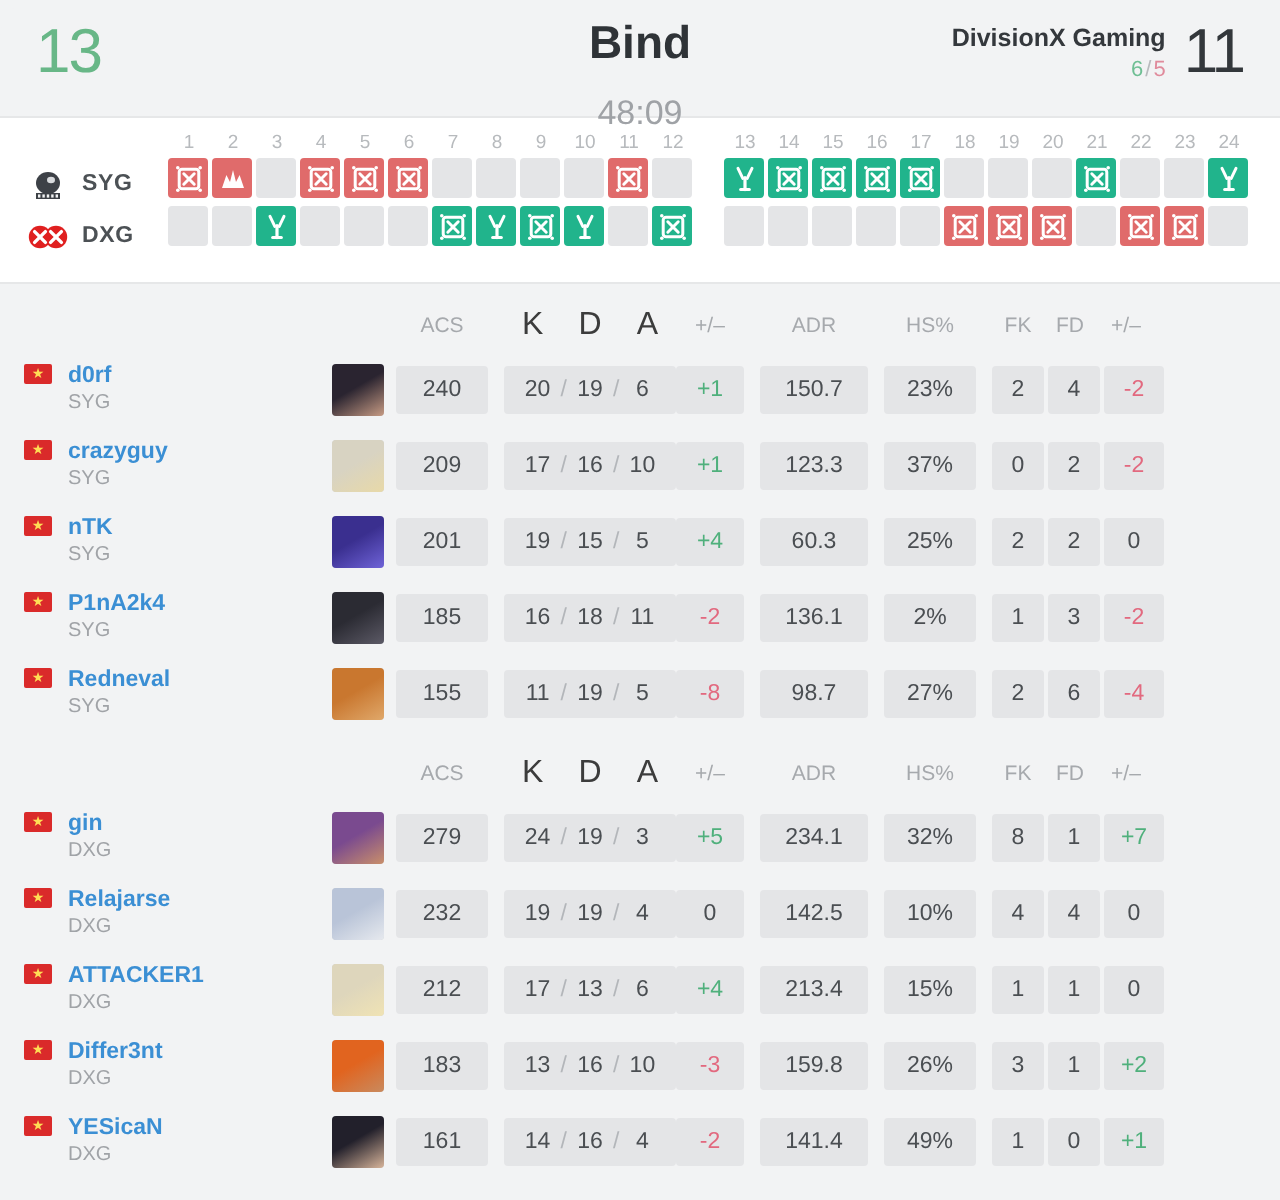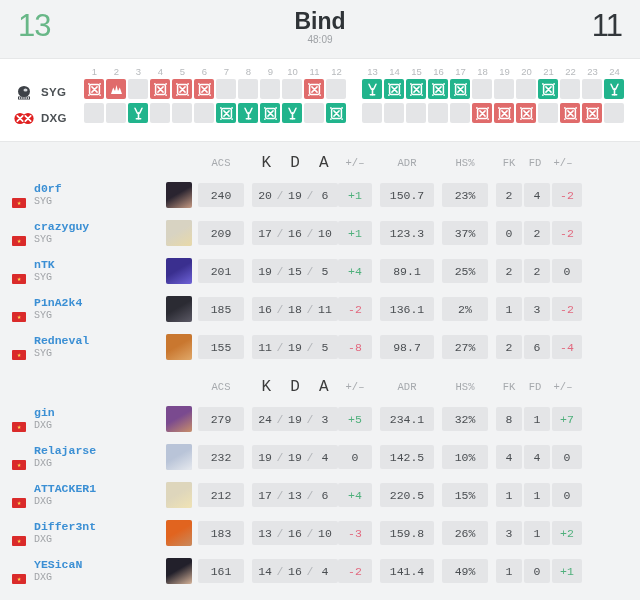--- a/index.html
+++ b/index.html
@@ -26,21 +26,21 @@
   .bigscore.lose{color:#33373b;}
   .teammeta{display:flex;flex-direction:column;padding:2px 0 0 9px;}
   .team-right .teammeta{padding:2px 9px 0 0;align-items:flex-end;}
   .teamname{font-size:12.5px;font-weight:bold;color:#34383c;line-height:14px;}
   .halves{font-size:11px;line-height:14px;margin-top:2px;}
   .halves .g{color:#6fbf94;}
   .halves .r{color:#e08b9c;}
   .halves .sep{color:#b8babd;padding:0 1px;}
   .centerinfo{width:150px;text-align:center;}
   .mapname{font-size:23px;font-weight:bold;color:#2f3337;line-height:23px;}
-  .duration{font-size:10px;color:#9fa2a6;margin-top:1px;}
+  .duration{font-size:17px;color:#9fa2a6;margin-top:14px;}
 
   
   .rounds{
     background:#fff;border-top:1px solid #e6e7e8;border-bottom:1px solid #e6e7e8;
     padding:6px 0 8px 0;display:flex;align-items:flex-start;
   }
   .rounds-labels{width:84px;padding-top:16px;flex:none;}
   .rl{display:flex;align-items:center;height:22px;margin-bottom:4px;padding-left:14px;}
   .rl .logo{width:20px;height:18px;margin-right:7px;display:flex;align-items:center;justify-content:center;}
   .rl .abbr{font-size:11.5px;color:#4c5155;font-weight:bold;letter-spacing:.3px;}
@@ -51,24 +51,24 @@
   .rnum{font-size:9.5px;color:#b7babd;text-align:center;height:14px;line-height:14px;}
   .rcell{
     width:20px;height:20px;border-radius:2px;background:#e4e5e7;
     margin-bottom:4px;display:flex;align-items:center;justify-content:center;
   }
   .rcell.red{background:#e06b6b;}
   .rcell.green{background:#21b48c;}
   .rcell svg{display:block;}
 
   
-  .statblock{padding:0 12px;font-family:Liberation Mono, monospace;}
+  .statblock{padding:0 12px;}
   .hdrow{display:flex;align-items:center;height:26px;margin-top:8px;}
   .prow{display:flex;align-items:center;height:38px;}
-  .c-player{width:148px;display:flex;align-items:flex-end;}
+  .c-player{width:148px;display:flex;align-items:flex-start;}
   .flag{
     width:14px;height:10px;background:#da2a2a;border-radius:1px;flex:none;
     display:flex;align-items:center;justify-content:center;margin-right:8px;
   }
   .flag .star{color:#ffdd55;font-size:7px;line-height:7px;}
   .pnames{display:flex;flex-direction:column;}
   .pname{font-size:11.5px;font-weight:bold;color:#3b8fd4;line-height:13px;}
   .pteam{font-size:10px;color:#a0a3a7;line-height:12px;margin-top:1px;}
   .c-agent{width:38px;display:flex;justify-content:center;}
   .agent{width:26px;height:26px;border-radius:2px;overflow:hidden;position:relative;background:#cfd2d6;}
@@ -106,20 +106,26 @@
     <div class="team-left">
       <div class="bigscore win">13</div>
     </div>
 
     <div class="centerinfo">
       <div class="mapname">Bind</div>
       <div class="duration">48:09</div>
     </div>
 
     <div class="team-right">
+      <div class="teammeta">
+        <div class="teamname">DivisionX Gaming</div>
+        <div class="halves">
+          <span class="g">6</span><span class="sep">/</span><span class="r">5</span>
+        </div>
+      </div>
       <div class="bigscore lose">11</div>
     </div>
   </div>
 
   <div class="rounds">
     <div class="rounds-labels">
       <div class="rl">
         <span class="logo">
           <svg width="18" height="17" viewBox="0 0 18 17">
             <ellipse cx="9" cy="7.5" rx="6" ry="5.5" fill="#3d4147"></ellipse>
@@ -585,21 +591,21 @@
             <span class="kdaline">
               <span class="v">19</span>
               <span class="sl">/</span>
               <span class="v">15</span>
               <span class="sl">/</span>
               <span class="v">5</span>
             </span>
           </div>
           <div class="cell w-pm pos">+4</div>
           <div class="gap"></div>
-          <div class="cell w-adr">89.1</div>
+          <div class="cell w-adr">60.3</div>
           <div class="gap"></div>
           <div class="cell w-hs">25%</div>
           <div class="gap"></div>
           <div class="cell w-fk">2</div>
           <div class="cell w-fd" style="margin-left:2px">2</div>
           <div class="cell w-pm2 zero" style="margin-left:2px">0</div>
         </div>
         <div class="prow">
           <div class="c-player">
             <span class="flag">
@@ -786,21 +792,21 @@
             <span class="kdaline">
               <span class="v">17</span>
               <span class="sl">/</span>
               <span class="v">13</span>
               <span class="sl">/</span>
               <span class="v">6</span>
             </span>
           </div>
           <div class="cell w-pm pos">+4</div>
           <div class="gap"></div>
-          <div class="cell w-adr">220.5</div>
+          <div class="cell w-adr">213.4</div>
           <div class="gap"></div>
           <div class="cell w-hs">15%</div>
           <div class="gap"></div>
           <div class="cell w-fk">1</div>
           <div class="cell w-fd" style="margin-left:2px">1</div>
           <div class="cell w-pm2 zero" style="margin-left:2px">0</div>
         </div>
         <div class="prow">
           <div class="c-player">
             <span class="flag">

